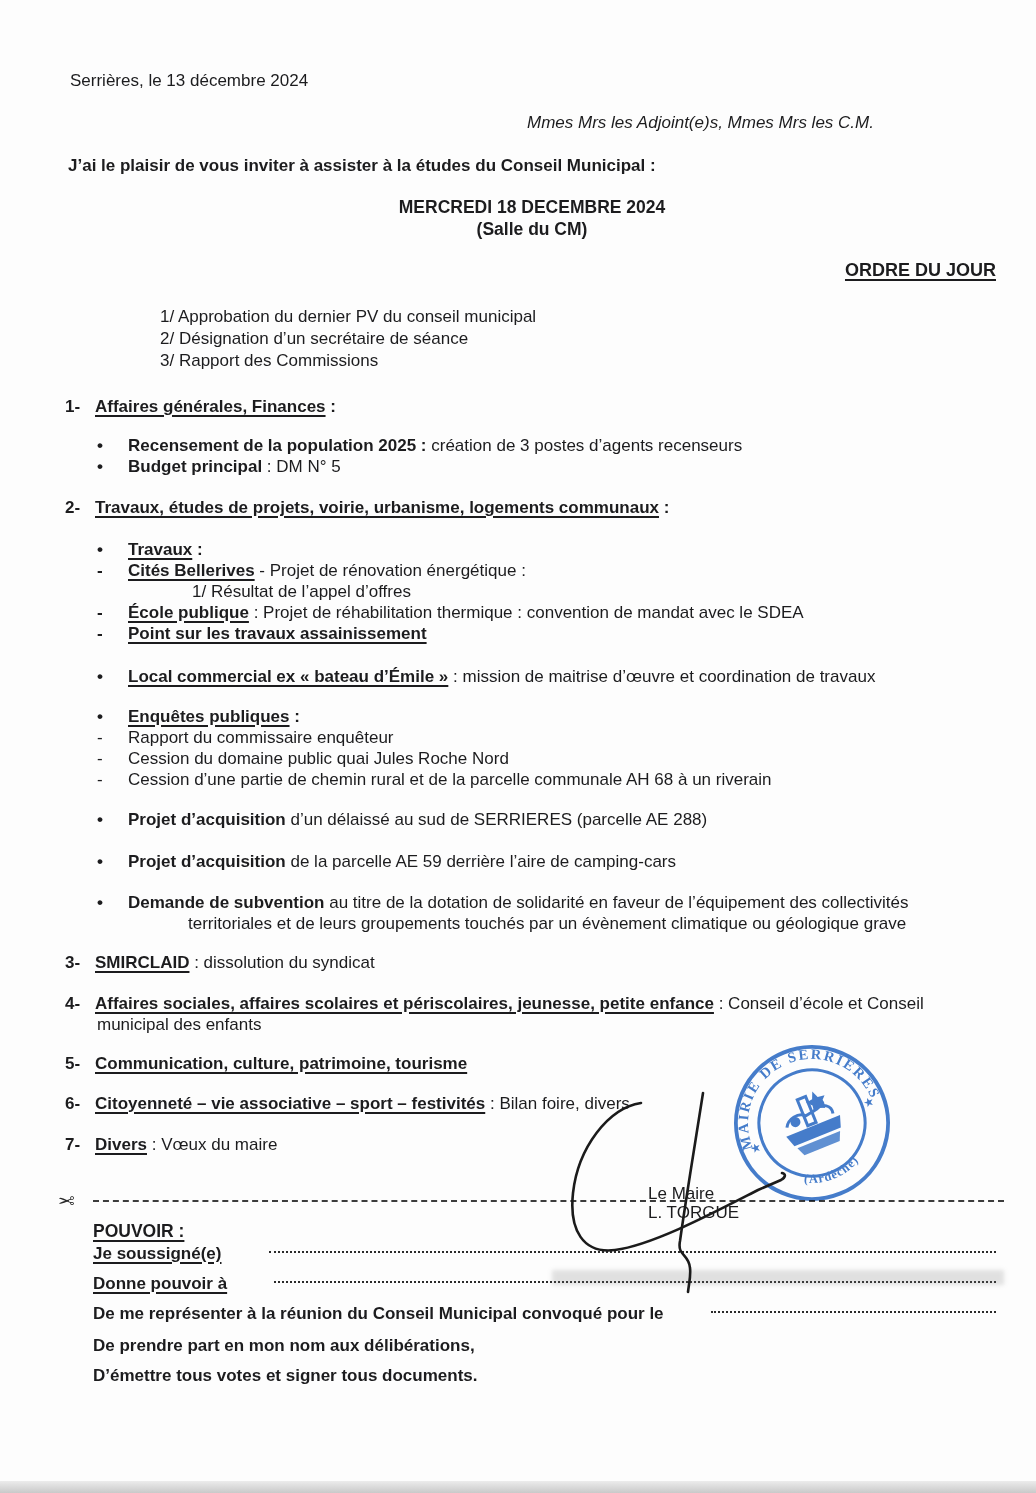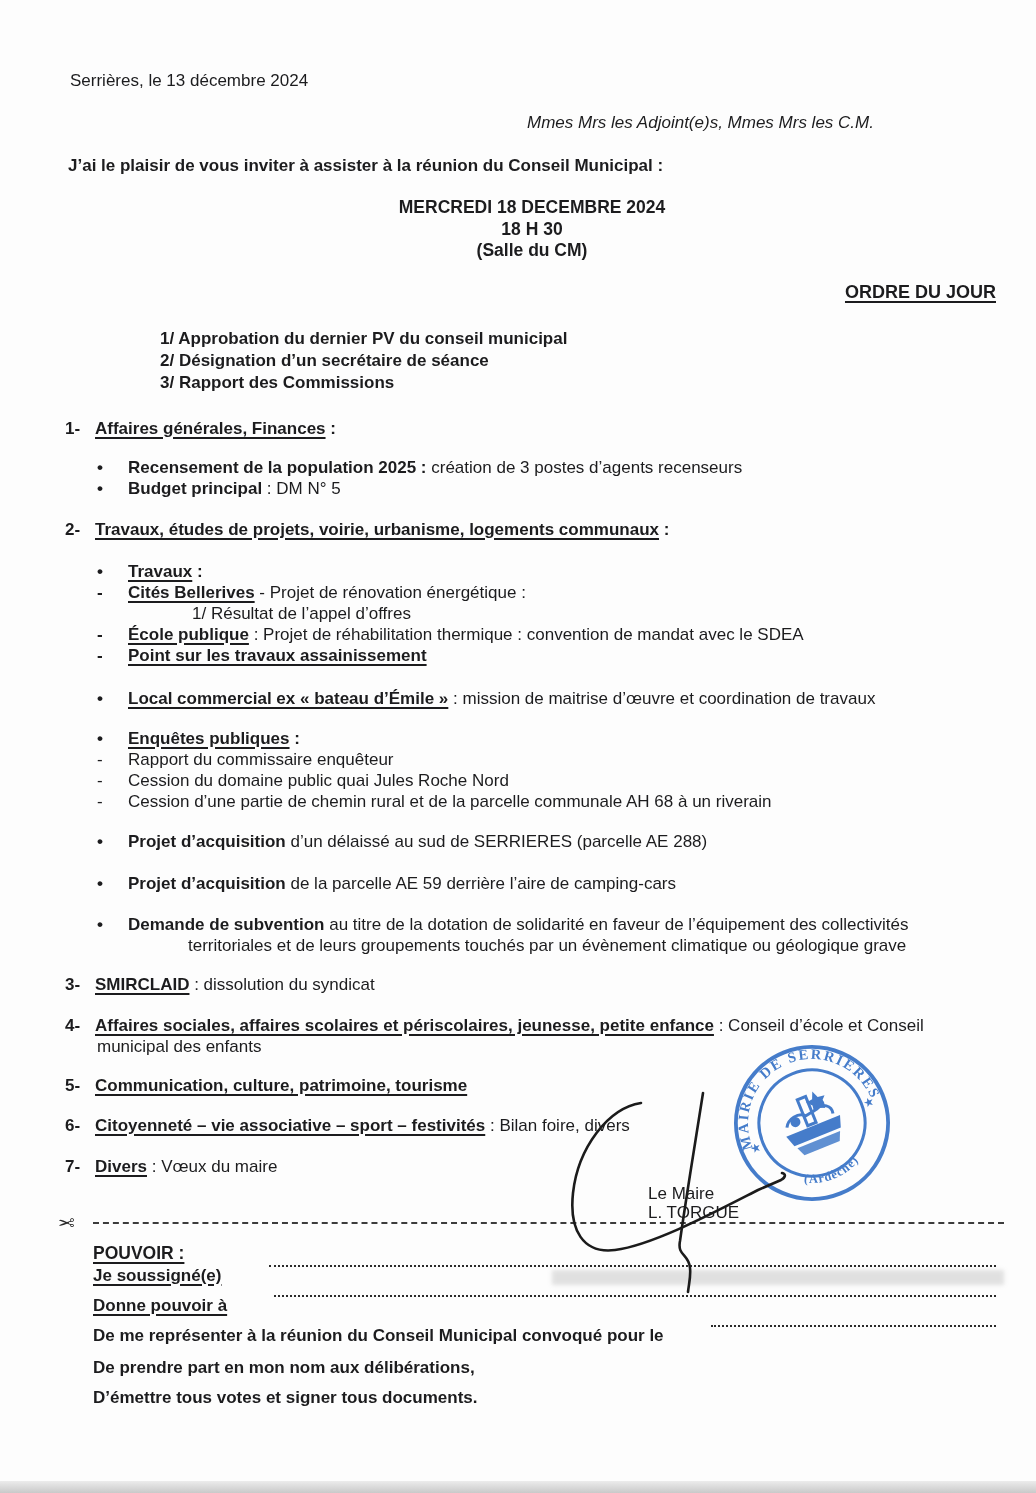--- a/index.html
+++ b/index.html
@@ -15,21 +15,21 @@
     padding:70px 40px 0 68px;
   }
   .line{line-height:21px;}
   .b{font-weight:700;}
   .bu{font-weight:700;text-decoration:underline;text-decoration-thickness:1.6px;text-underline-offset:3px;}
   .date-line{margin-left:2px;}
   .recipients{margin-top:21px;margin-left:459px;font-style:italic;}
   .intro{margin-top:22px;font-weight:700;}
   .meeting{margin-top:21px;text-align:center;font-weight:700;font-size:17.5px;line-height:21.5px;margin-right:0;}
   .ordre{margin-top:19px;text-align:right;font-size:18px;line-height:22px;}
-  .prelim{margin-top:25px;margin-left:92px;font-weight:700;line-height:22px;}
+  .prelim{margin-top:25px;margin-left:92px;font-weight:400;line-height:22px;}
   .sec{display:flex;}
   .sec .num{width:30px;margin-left:-3px;font-weight:700;flex:none;}
   .s1{margin-top:24px;}
   .s2{margin-top:20px;}
   .s3{margin-top:18px;}
   .s4{margin-top:20px;}
   .s5{margin-top:18px;}
   .s6{margin-top:19px;}
   .s7{margin-top:20px;}
   .cont{margin-left:29px;}
@@ -42,40 +42,39 @@
   .mt21{margin-top:21px;}.mt22{margin-top:22px;}
   
   .lemaire{position:absolute;left:648px;top:1184px;line-height:19px;z-index:2;}
   .sig-svg{position:absolute;left:553px;top:1078px;z-index:4;pointer-events:none;}
   .stamp{position:absolute;left:731px;top:1042px;z-index:3;mix-blend-mode:multiply;opacity:.92;}
   
   .cutrow{display:flex;align-items:center;margin-top:34px;margin-left:-10px;}
   .cutrow .sciss{font-size:20px;color:#2a2a2a;flex:none;margin-right:18px;transform:scaleX(-1);}
   .cutrow .dashes{flex:1;border-top:2.5px dashed #3c3c3c;margin-right:-8px;}
   .pouvoir-title{margin-top:8px;margin-left:25px;font-size:17.5px;}
-  .formrow{display:flex;align-items:flex-start;margin-left:25px;line-height:21px;gap:44px;}
+  .formrow{display:flex;align-items:center;margin-left:25px;line-height:21px;gap:44px;}
   .formrow .dots{flex:1;border-bottom:2.3px dotted #2a2a2a;margin:0 0 3px 3px;}
   .pline{margin-left:25px;font-weight:700;line-height:21px;}
   .smudge{position:absolute;left:552px;top:1270px;width:452px;height:15px;background:rgba(125,125,125,.22);filter:blur(2px);z-index:1;}
   .bottom-strip{position:absolute;left:0;bottom:0;width:100%;height:12px;background:linear-gradient(#ececec,#c9c9c9);}
 </style>
 </head>
 <body>
 
 <div class="page">
 
   <div class="line date-line">Serrières, le 13 décembre 2024</div>
 
   <div class="line recipients">Mmes Mrs les Adjoint(e)s, Mmes Mrs les C.M.</div>
 
-  <div class="line intro">J’ai le plaisir de vous inviter à assister à la réunion du Conseil Municipal :</div>
+  <div class="line intro">J’ai le plaisir de vous inviter à assister à la études du Conseil Municipal :</div>
 
   <div class="meeting">
     <div>MERCREDI 18 DECEMBRE 2024</div>
-    <div>18 H 30</div>
     <div>(Salle du CM)</div>
   </div>
 
   <div class="ordre"><span class="bu">ORDRE DU JOUR</span></div>
 
   <div class="prelim">
     <div>1/ Approbation du dernier PV du conseil municipal</div>
     <div>2/ Désignation d’un secrétaire de séance</div>
     <div>3/ Rapport des Commissions</div>
   </div>

